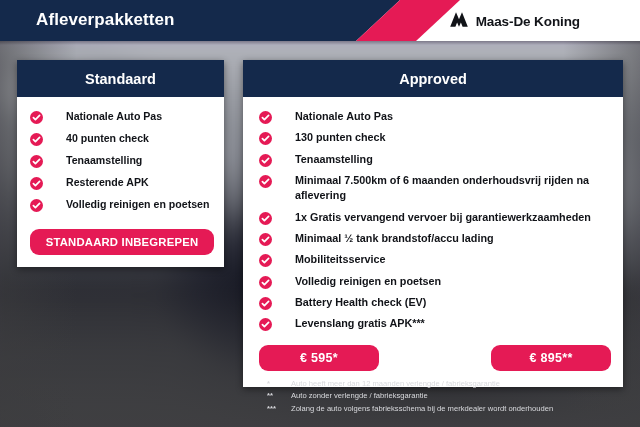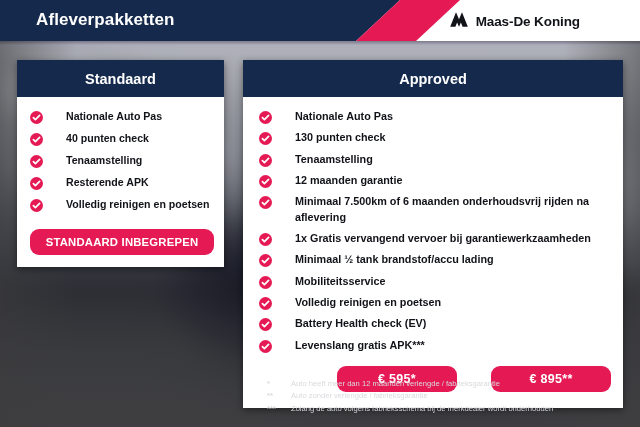--- a/index.html
+++ b/index.html
@@ -146,21 +146,21 @@
   }
   .std-btn {
     width: 100%;
     height: 26px;
     font-size: 11.3px;
     letter-spacing: 0.2px;
     margin: 10px 0 12px;
   }
   .price-row {
     display: flex;
-    justify-content: flex-end;
+    justify-content: space-between;
     gap: 34px;
     padding: 7px 0 16px;
   }
   .price-btn {
     width: 120px;
     height: 26px;
     font-size: 12.5px;
     letter-spacing: 0.3px;
   }
 
@@ -301,29 +301,20 @@
         <li>
           <span class="chk">
             <svg width="13" height="13" viewBox="0 0 13 13" aria-hidden="true">
               <circle cx="6.5" cy="6.5" r="6.5" fill="#e51a55"></circle>
               <path d="M3.4 6.7 L5.4 8.7 L9.6 4.3" stroke="#ffffff" stroke-width="1.7" fill="none" stroke-linecap="round" stroke-linejoin="round"></path>
             </svg>
           </span>
           <span class="feat-text">Tenaamstelling</span>
         </li>
 
-        <li>
-          <span class="chk">
-            <svg width="13" height="13" viewBox="0 0 13 13" aria-hidden="true">
-              <circle cx="6.5" cy="6.5" r="6.5" fill="#e51a55"></circle>
-              <path d="M3.4 6.7 L5.4 8.7 L9.6 4.3" stroke="#ffffff" stroke-width="1.7" fill="none" stroke-linecap="round" stroke-linejoin="round"></path>
-            </svg>
-          </span>
-          <span class="feat-text">12 maanden garantie</span>
-        </li>
 
         <li>
           <span class="chk">
             <svg width="13" height="13" viewBox="0 0 13 13" aria-hidden="true">
               <circle cx="6.5" cy="6.5" r="6.5" fill="#e51a55"></circle>
               <path d="M3.4 6.7 L5.4 8.7 L9.6 4.3" stroke="#ffffff" stroke-width="1.7" fill="none" stroke-linecap="round" stroke-linejoin="round"></path>
             </svg>
           </span>
           <span class="feat-text">Minimaal 7.500km of 6 maanden onderhoudsvrij rijden na aflevering</span>
         </li>

